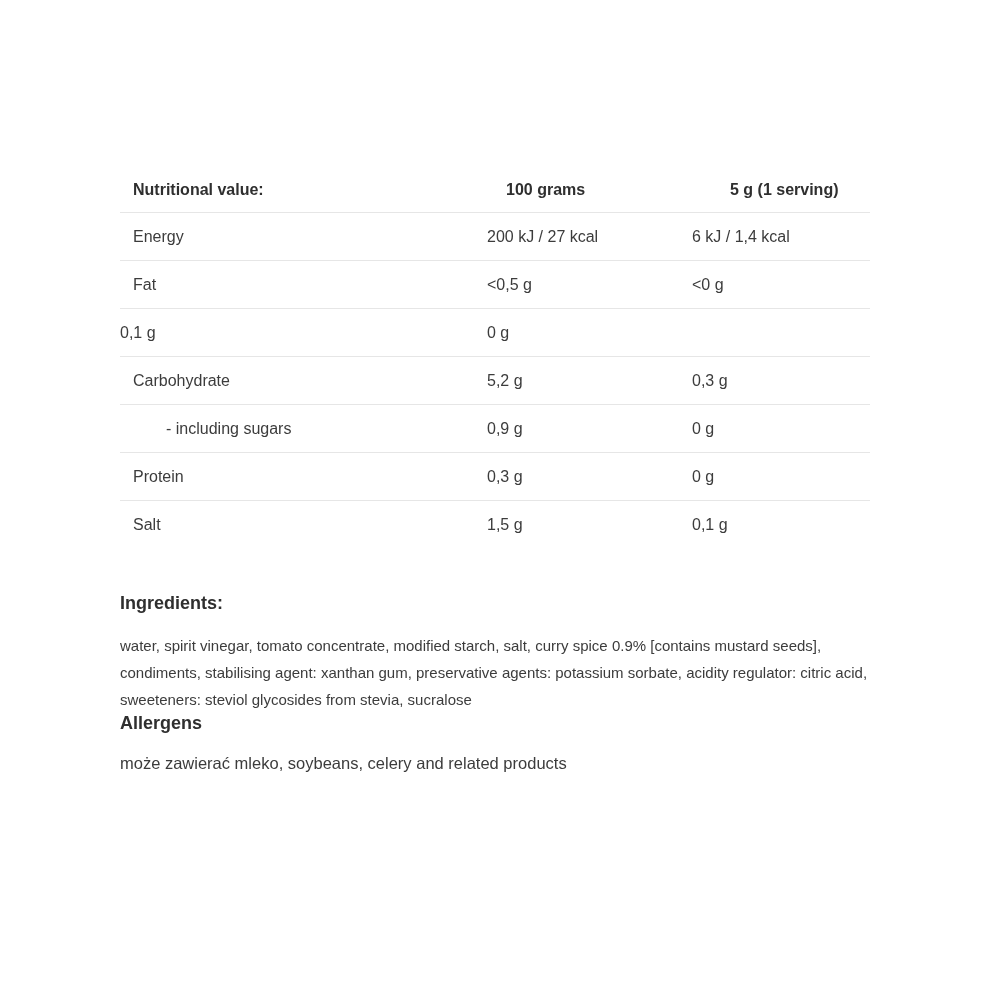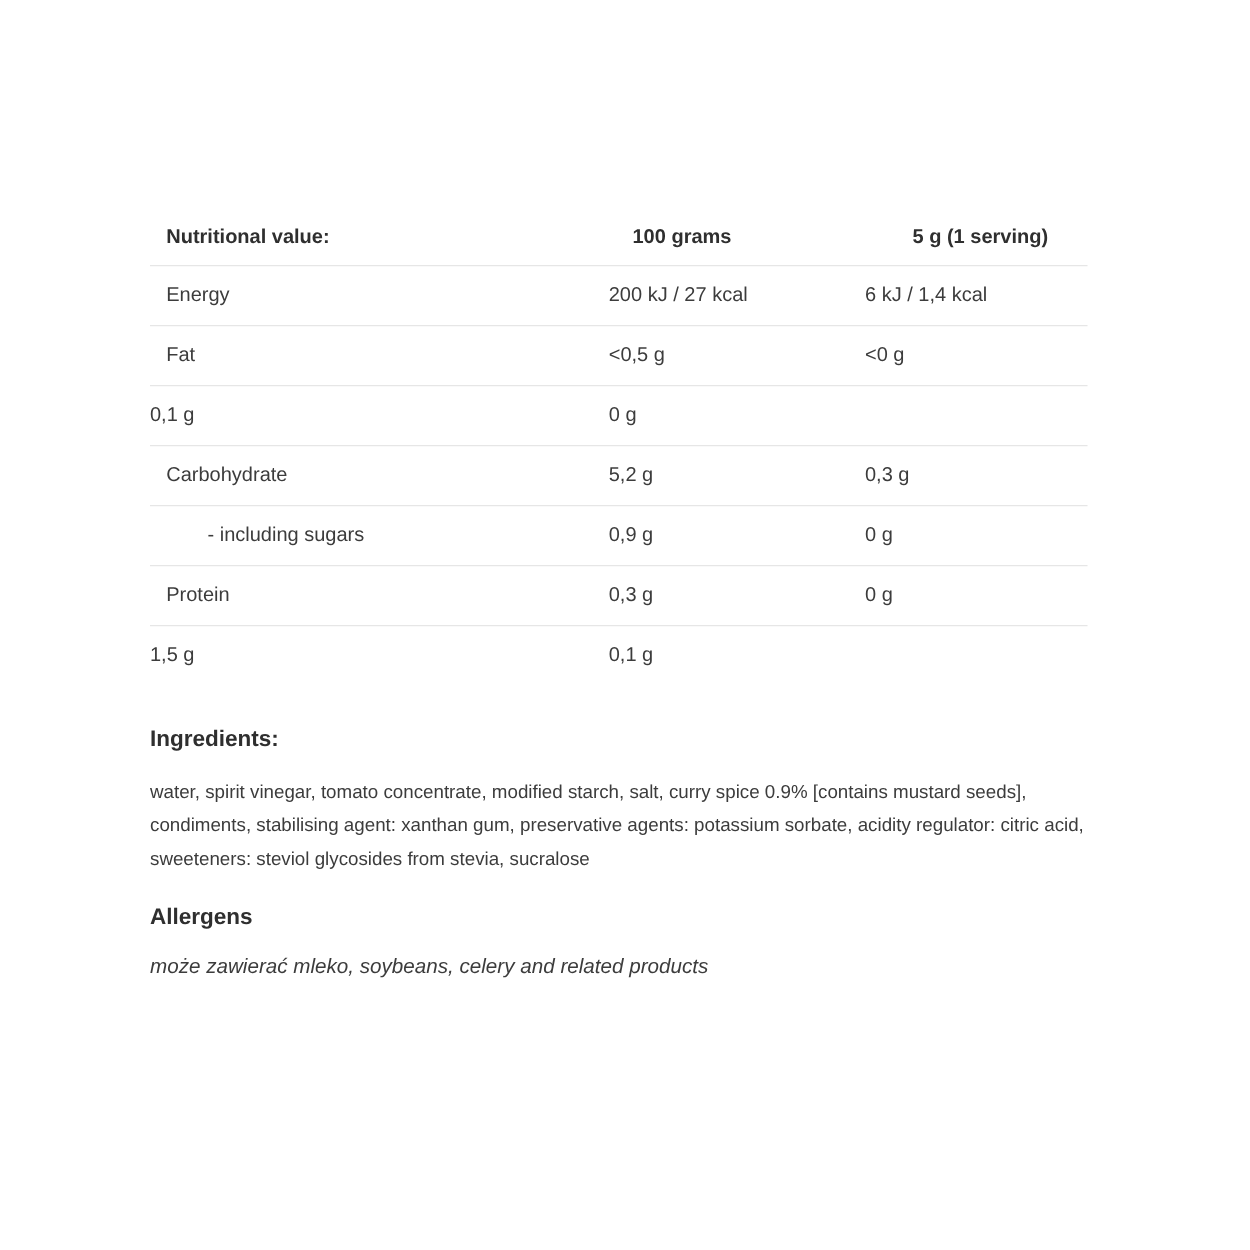--- a/index.html
+++ b/index.html
@@ -41,31 +41,30 @@
   }
   #nutrition-rows .t-row:last-child { border-bottom: none; }
   .cell-label { padding-left: 13px; }
   .t-row.indent .cell-label { padding-left: 46px; }
   .section-heading {
     font-weight: bold;
     font-size: 18px;
     line-height: 21.6px;
     color: var(--heading);
   }
-  #ingredients-heading { margin-top: 32px; }
+  #ingredients-heading { margin-top: 44px; }
   .ingredients-text {
     margin-top: 17px;
     font-size: 15px;
     line-height: 27px;
     width: 752px;
   }
-  #allergens-heading { margin-top: 22px; }
+  #allergens-heading { }
   .allergens-text {
     margin-top: 16px;
-    font-style: italic;
     font-size: 16.5px;
     line-height: 27px;
   }
 </style>
 </head>
 <body>
 
 <div class="content">
 
   <div class="nutrition-table">
@@ -98,20 +97,21 @@
     <div class="cell-label">- including sugars</div>
     <div class="cell-per100">0,9 g</div>
     <div class="cell-serving">0 g</div>
   </div>
         <div class="t-row">
     <div class="cell-label">Protein</div>
     <div class="cell-per100">0,3 g</div>
     <div class="cell-serving">0 g</div>
   </div>
         <div class="t-row">
+    <div class="cell-label">Salt</div>
     <div class="cell-per100">1,5 g</div>
     <div class="cell-serving">0,1 g</div>
   </div>
       </div>
   </div>
 
   <div class="section-heading" id="ingredients-heading">Ingredients:</div>
   <div class="ingredients-text">water, spirit vinegar, tomato concentrate, modified starch, salt, curry spice 0.9% [contains mustard seeds], condiments, stabilising agent: xanthan gum, preservative agents: potassium sorbate, acidity regulator: citric acid, sweeteners: steviol glycosides from stevia, sucralose</div>
 
   <div class="section-heading" id="allergens-heading">Allergens</div>

